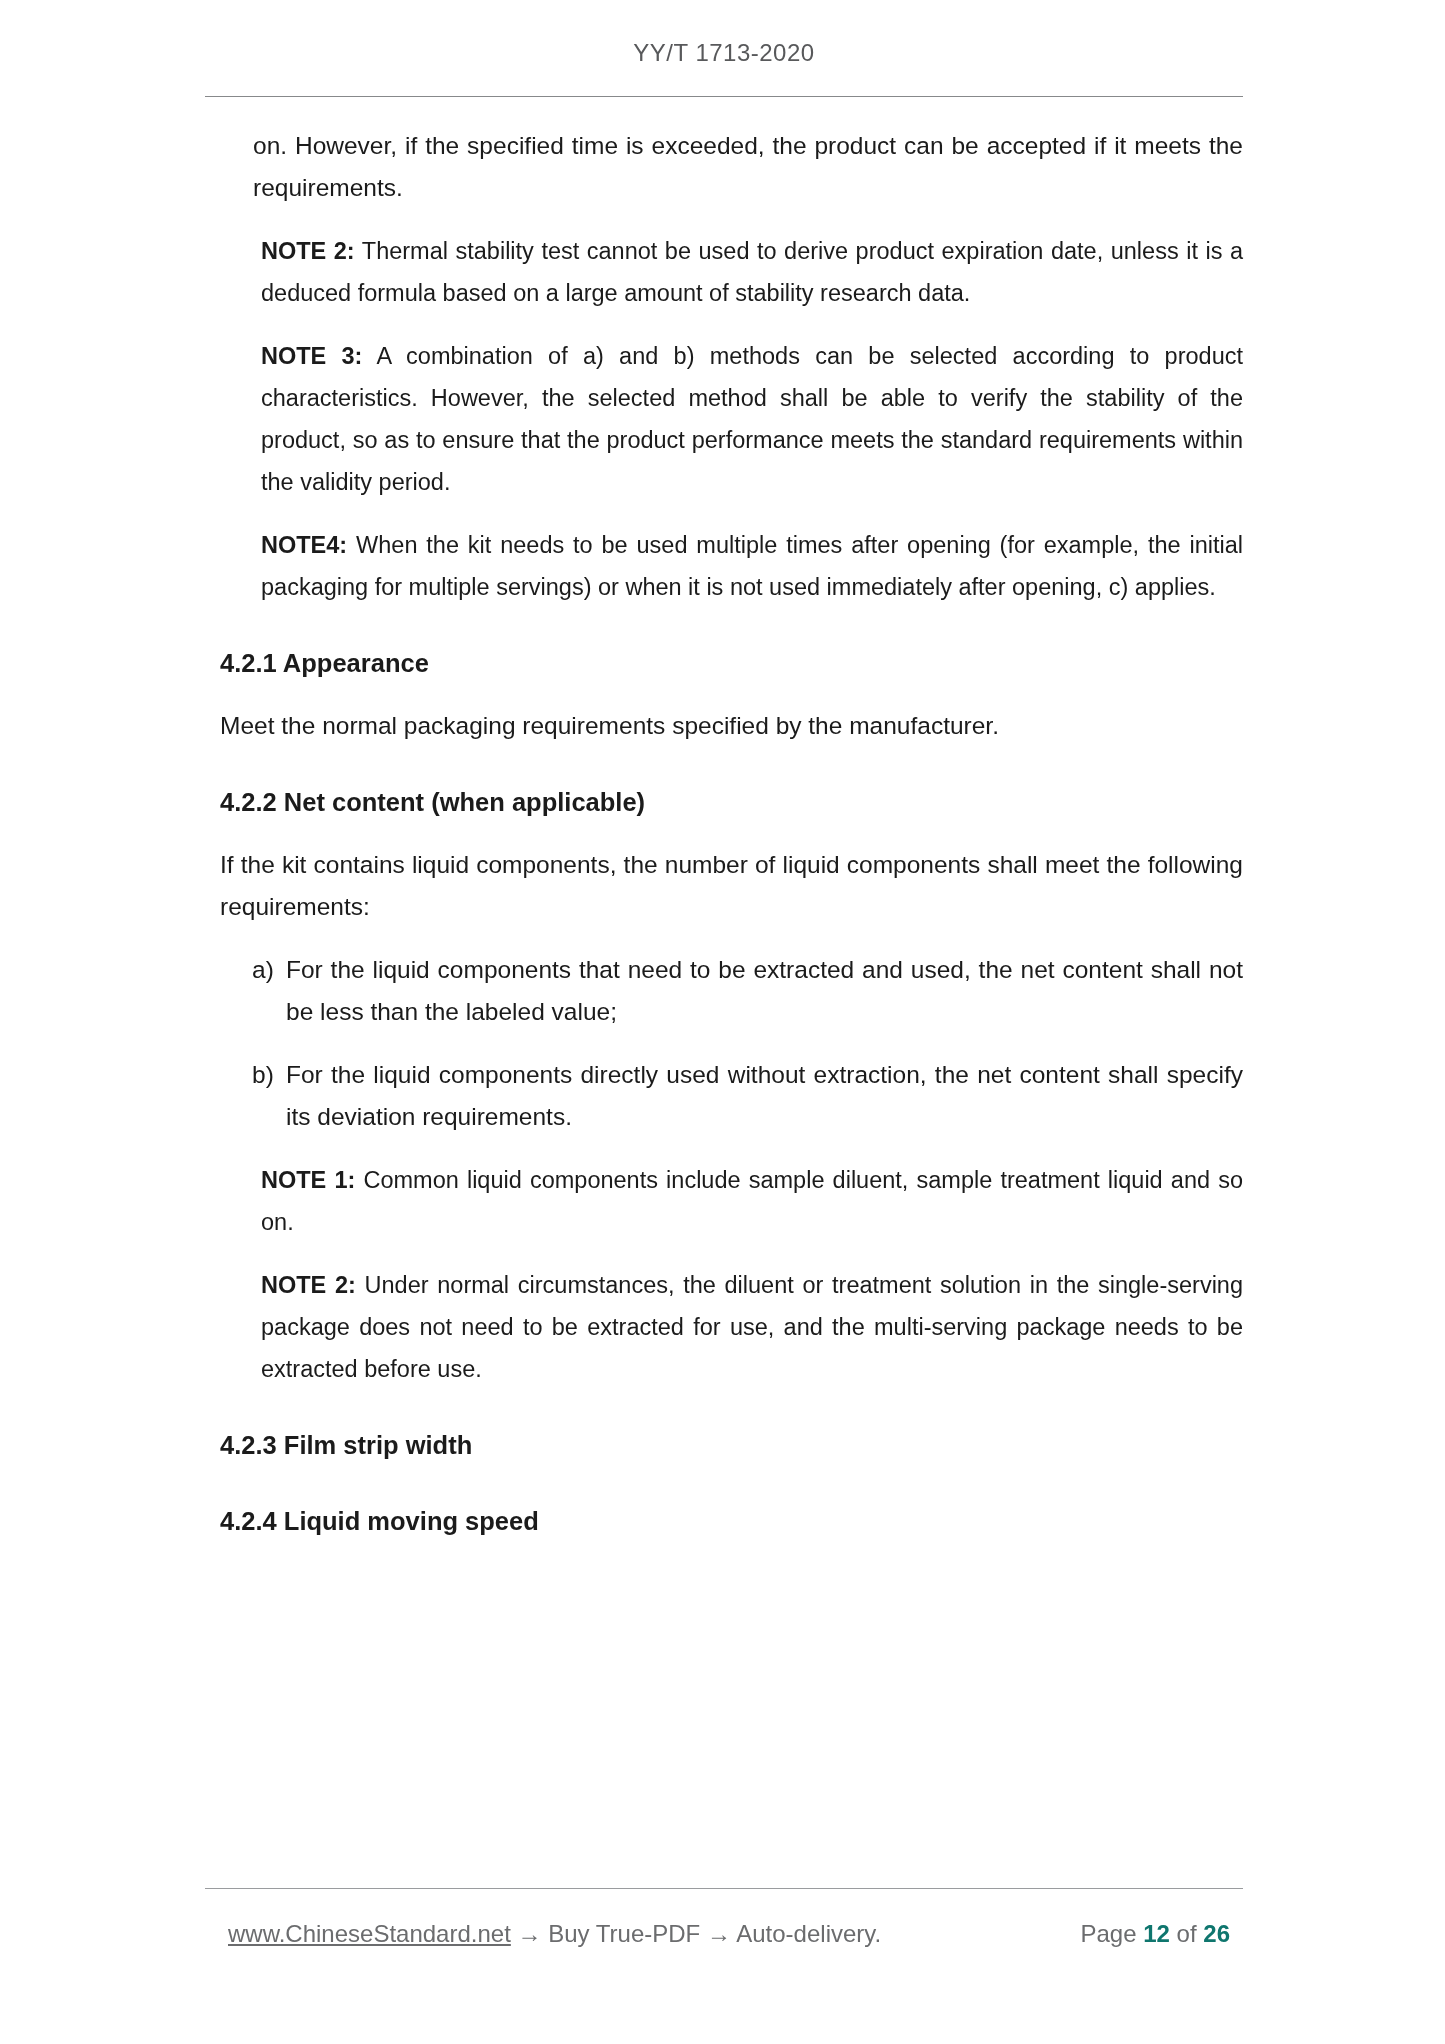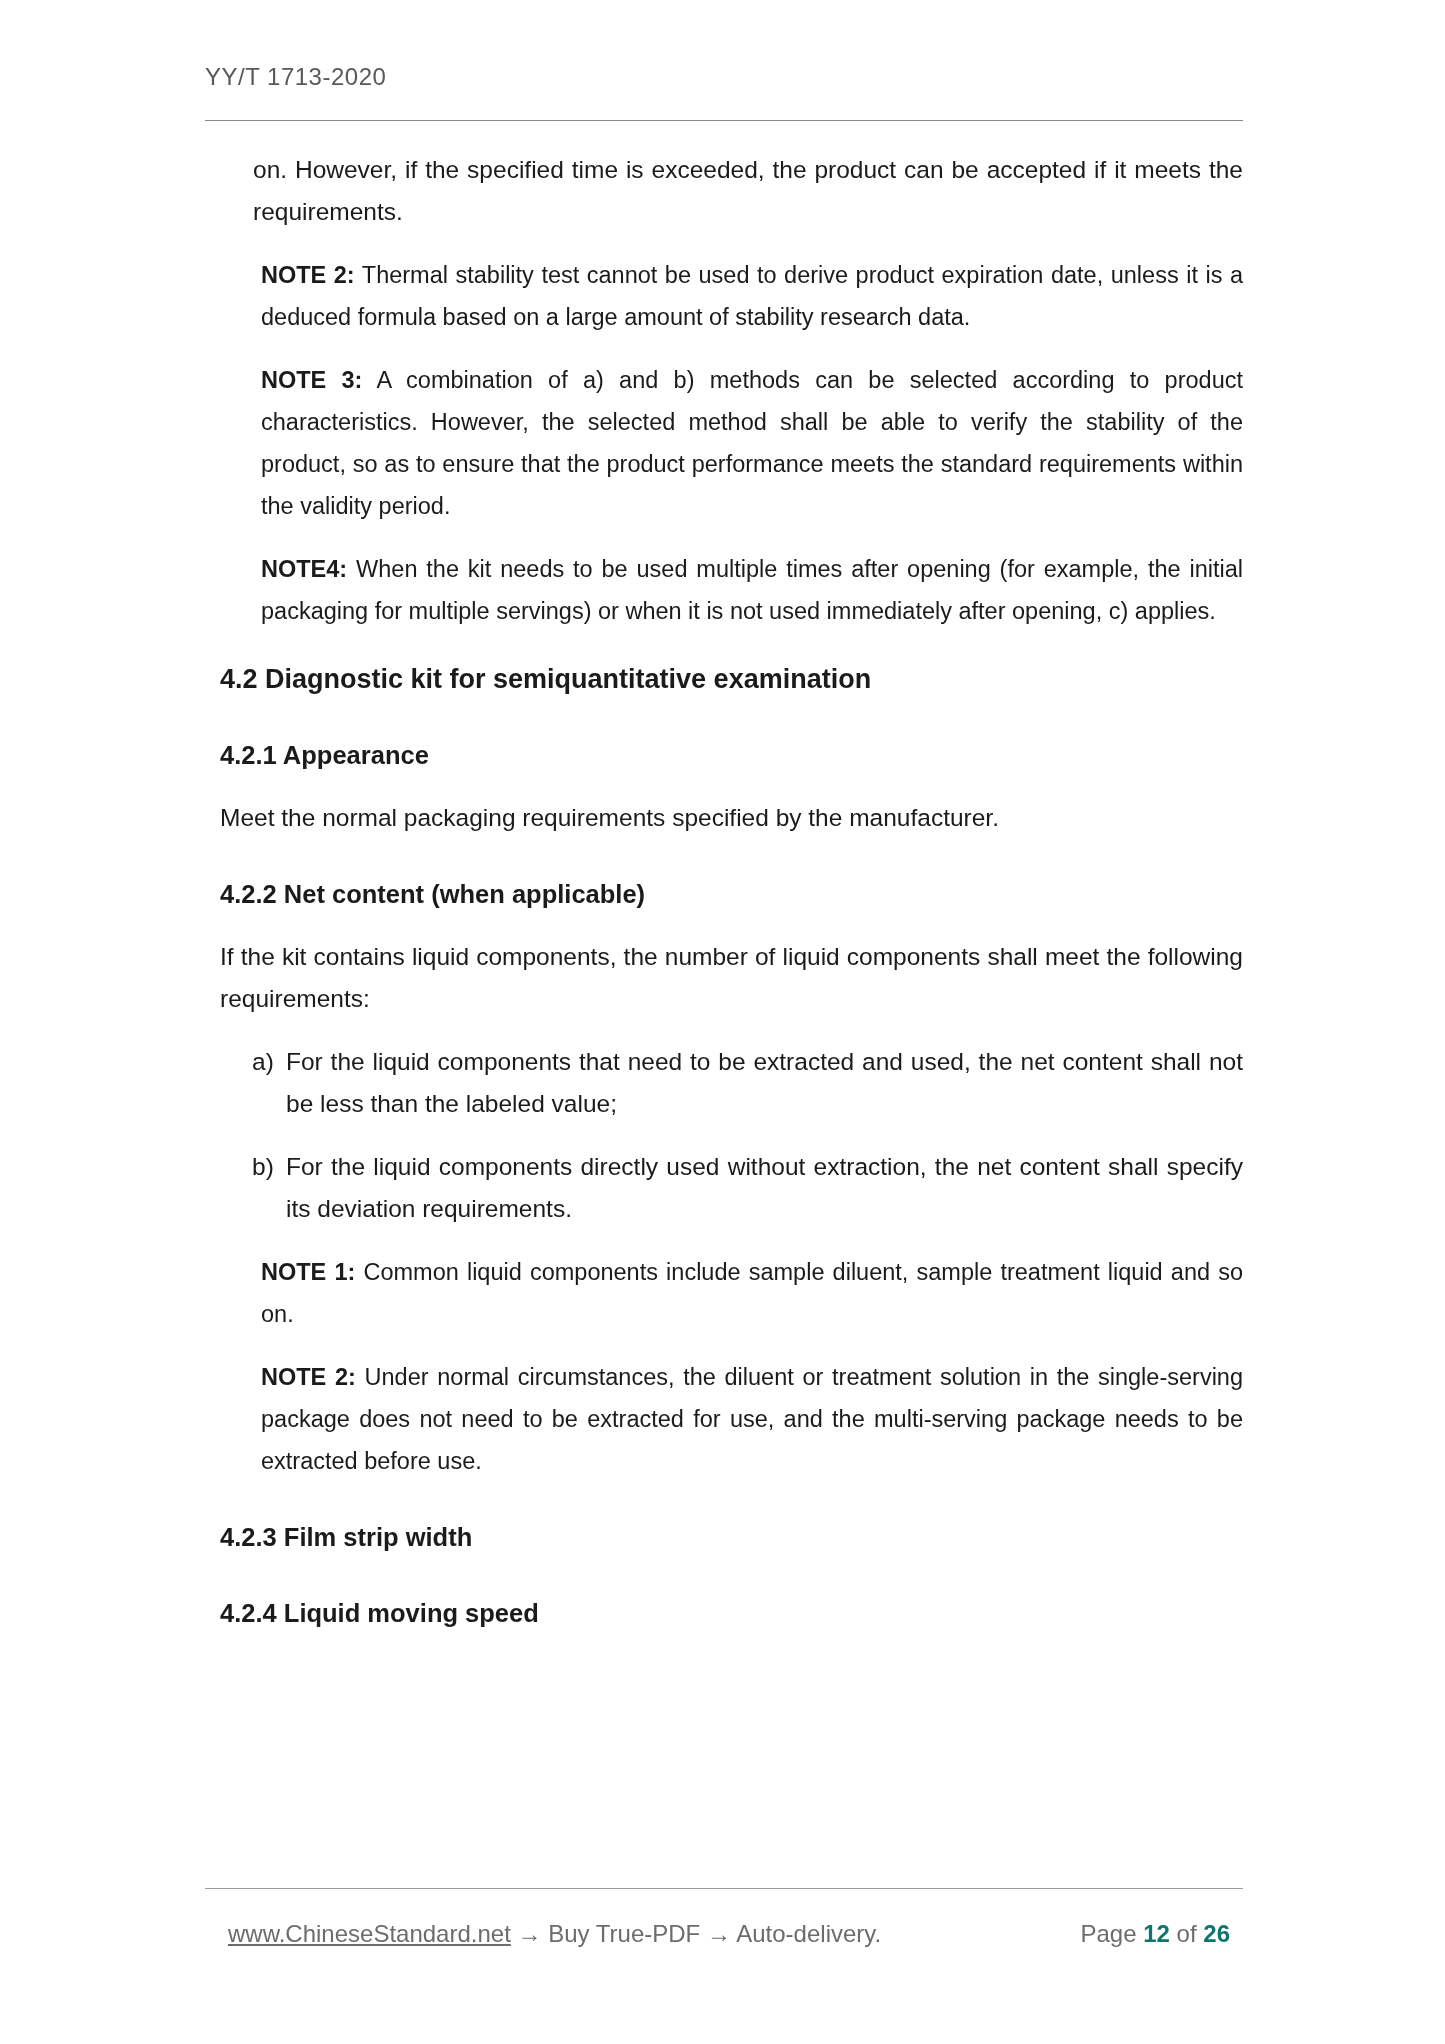--- a/index.html
+++ b/index.html
@@ -14,21 +14,22 @@
   }
   .page {
     position: absolute;
     left: 205px;
     top: 0;
     width: 1038px;
     height: 2044px;
   }
   
   .doc-header {
-    padding-top: 62px;
+    padding-top: 38px;
+    text-align: center;
   }
   .doc-number {
     font-size: 24px;
     line-height: 30px;
     color: #58595b;
     letter-spacing: 0.5px;
   }
   .header-rule {
     border: none;
     border-top: 1px solid #87898b;
@@ -121,21 +122,20 @@
   <div class="content">
 
     <p class="block first para indented">on. However, if the specified time is exceeded, the product can be accepted if it meets the requirements.</p>
 
     <p class="block note"><span class="note-label">NOTE 2:</span> <span>Thermal stability test cannot be used to derive product expiration date, unless it is a deduced formula based on a large amount of stability research data.</span></p>
 
     <p class="block note"><span class="note-label">NOTE 3:</span> <span>A combination of a) and b) methods can be selected according to product characteristics. However, the selected method shall be able to verify the stability of the product, so as to ensure that the product performance meets the standard requirements within the validity period.</span></p>
 
     <p class="block note"><span class="note-label">NOTE4:</span> <span>When the kit needs to be used multiple times after opening (for example, the initial packaging for multiple servings) or when it is not used immediately after opening, c) applies.</span></p>
 
-    <h2 class="block h2">4.2 Diagnostic kit for semiquantitative examination</h2>
 
     <h3 class="block h3">4.2.1 Appearance</h3>
 
     <p class="block para">Meet the normal packaging requirements specified by the manufacturer.</p>
 
     <h3 class="block h3">4.2.2 Net content (when applicable)</h3>
 
     <p class="block para">If the kit contains liquid components, the number of liquid components shall meet the following requirements:</p>
 
     <p class="block list-item"><span class="list-marker">a)</span><span>For the liquid components that need to be extracted and used, the net content shall not be less than the labeled value;</span></p>

